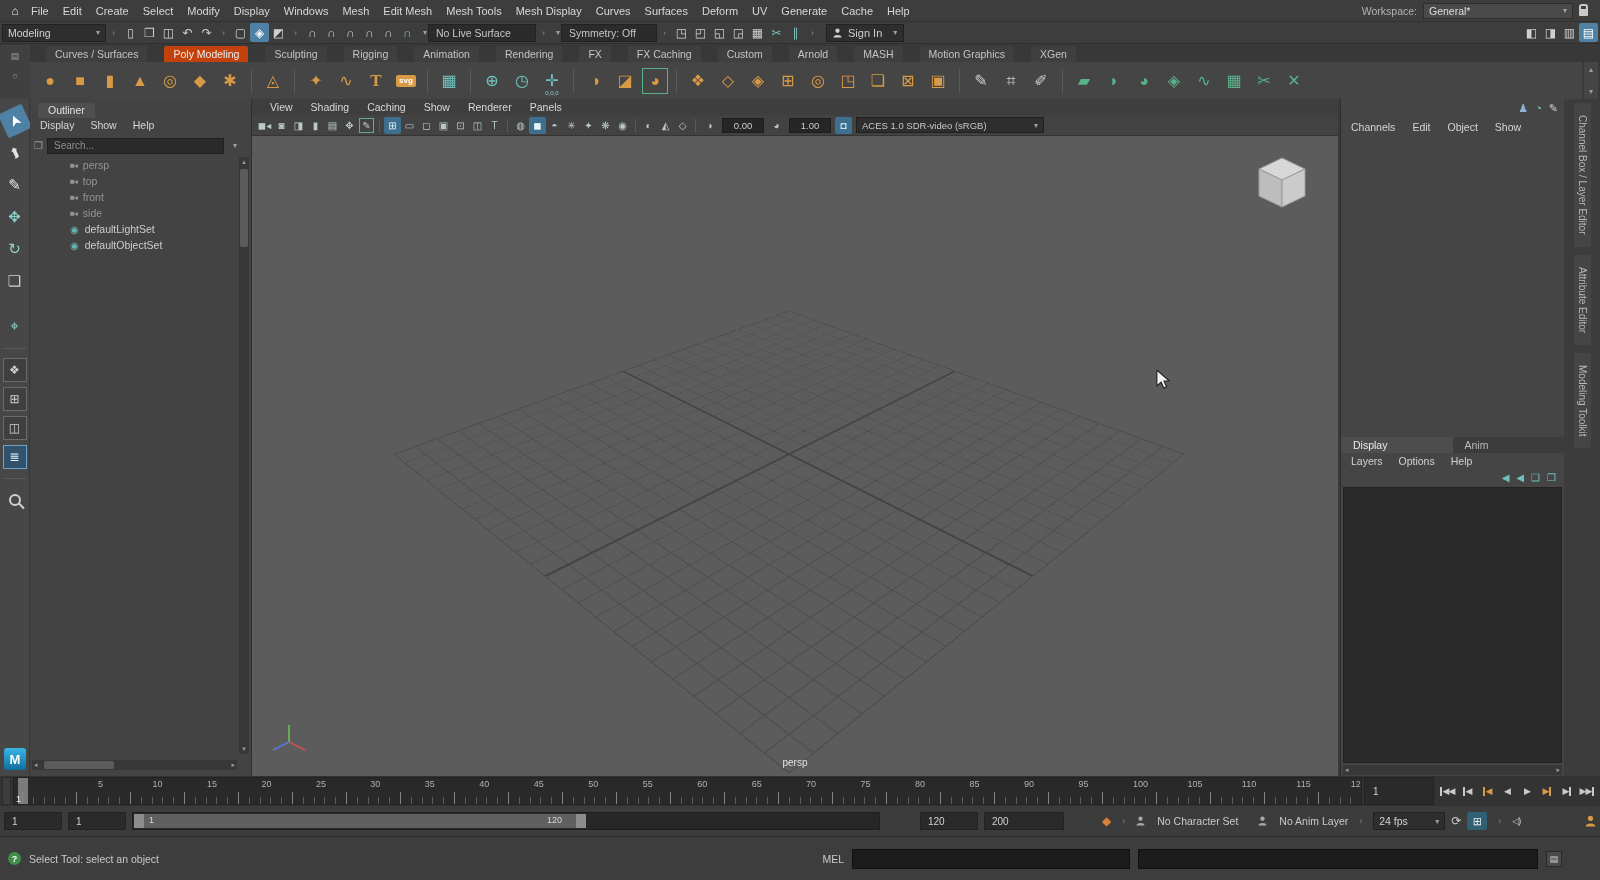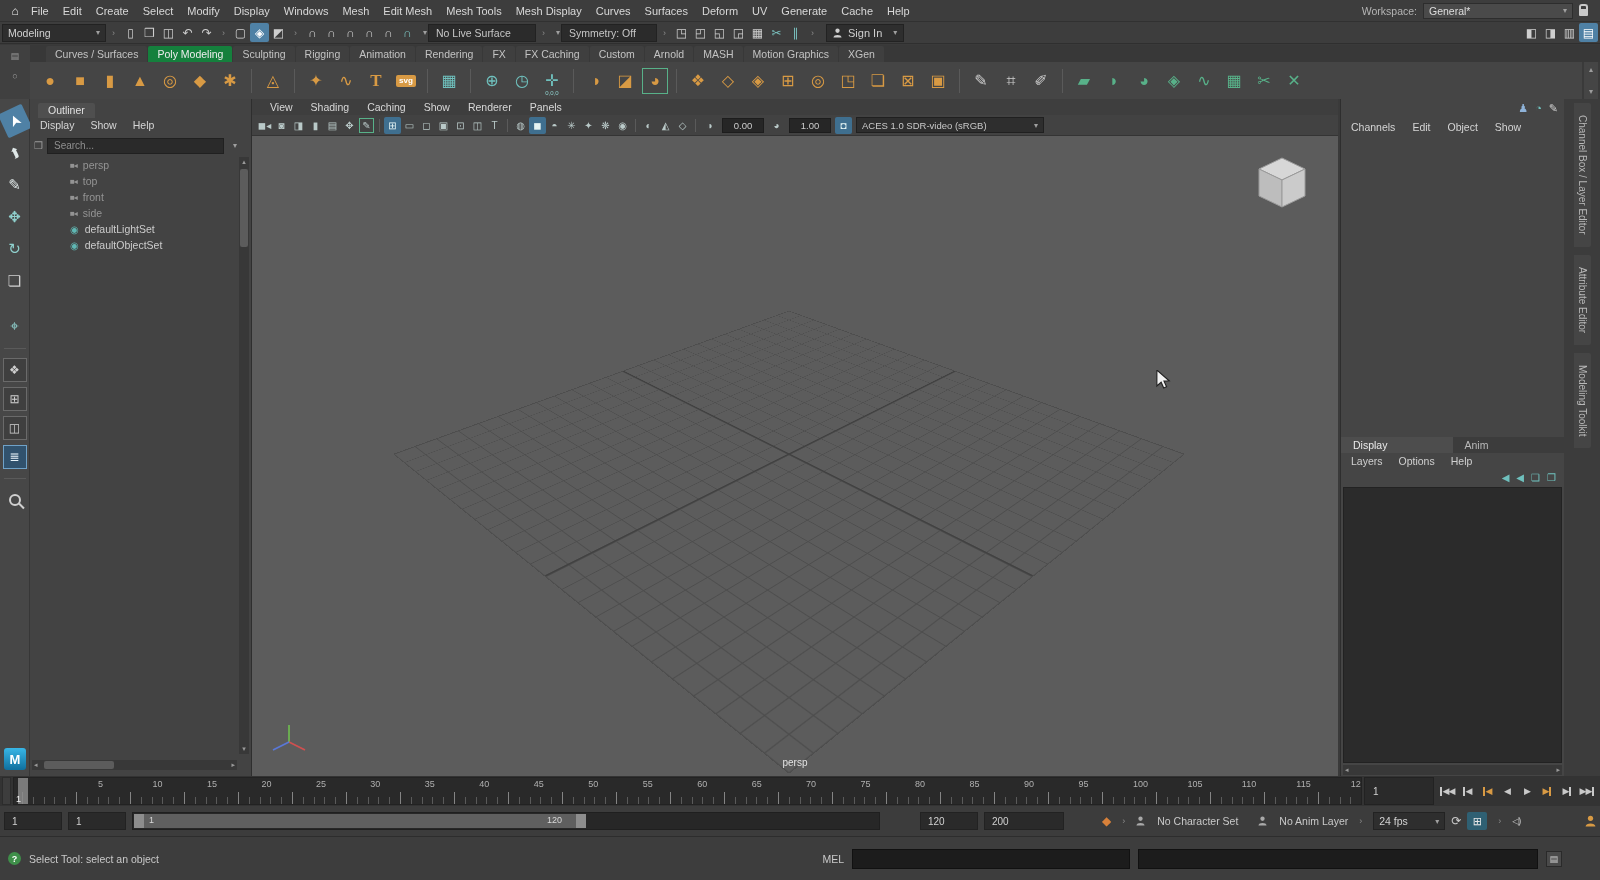--- a/index.html
+++ b/index.html
@@ -22,23 +22,23 @@
 .caret{color:#9f9f9f;font-size:8px;margin-left:5px}
 .icons{display:flex;align-items:center}
 .ic{width:19px;height:19px;display:flex;align-items:center;justify-content:center;font-size:12px;color:#cfcfcf;position:relative;flex:none}
 .ic.active{background:#4f81a5;border-radius:2px;color:#fff}
 .field{height:18px;background:#2b2b2b;border:1px solid #222;color:#c6c6c6;display:flex;align-items:center;padding:0 7px;font-size:10.5px}
 #signin{display:flex;align-items:center;gap:6px;height:18px;background:#2e2e2e;border:1px solid #222;padding:0 6px;margin-left:6px}
 .person{flex:none}
 .spacer{flex:1}
 
 #shelf-side{position:absolute;left:0;top:45px;width:30px;height:54px;background:#404040;display:flex;flex-direction:column;align-items:center;gap:10px;padding-top:6px;color:#9d9d9d;font-size:9px}
-#shelf-tabs{position:absolute;left:30px;top:45px;right:0;height:17px;background:#383838;display:flex;align-items:flex-end;gap:1px;padding-left:16px}
+#shelf-tabs{position:absolute;left:30px;top:45px;right:0;height:17px;background:#383838;display:flex;align-items:flex-end;gap:17px;padding-left:16px}
 .shelf-tab{padding:2px 9px 2px;font-size:10.5px;color:#c3c3c3;background:#3f3f3f;border-radius:2px 2px 0 0;white-space:nowrap}
-.shelf-tab.active{background:#15803d;color:#ededed}
+.shelf-tab.active{background:#c2410c;color:#ededed}
 #shelf{position:absolute;left:30px;top:62px;right:18px;height:37px;background:#454545;display:flex;align-items:center;gap:2px;padding:0 6px;overflow:hidden}
 .shicon{width:28px;height:28px;display:flex;align-items:center;justify-content:center;font-size:16px;position:relative;flex:none}
 .shicon.sep{width:1px;height:24px;background:#5a5a5a;margin:0 5px}
 .shicon .sub{position:absolute;bottom:-1px;left:0;right:0;text-align:center;font-size:6px;color:#8fd0cd}
 .shicon.serif .g{font-family:"Liberation Serif",serif;font-weight:700;font-size:17px}
 .shicon.badge .g{background:#d89a44;color:#fff;font-size:8px;font-weight:700;padding:2px 3px;border-radius:2px;line-height:1}
 .shicon.bracket{outline:1px solid #58b189;outline-offset:-2px}
 #shelf-spin{position:absolute;right:2px;top:62px;width:14px;height:37px;display:flex;flex-direction:column;align-items:center;justify-content:space-between;padding:3px 0;color:#9d9d9d;font-size:8px;background:#454545}
 
 #toolbox{position:absolute;left:0;top:99px;width:30px;bottom:104px;background:#474747;border-right:1px solid #373737;display:flex;flex-direction:column;align-items:center;gap:5px;padding-top:9px}

